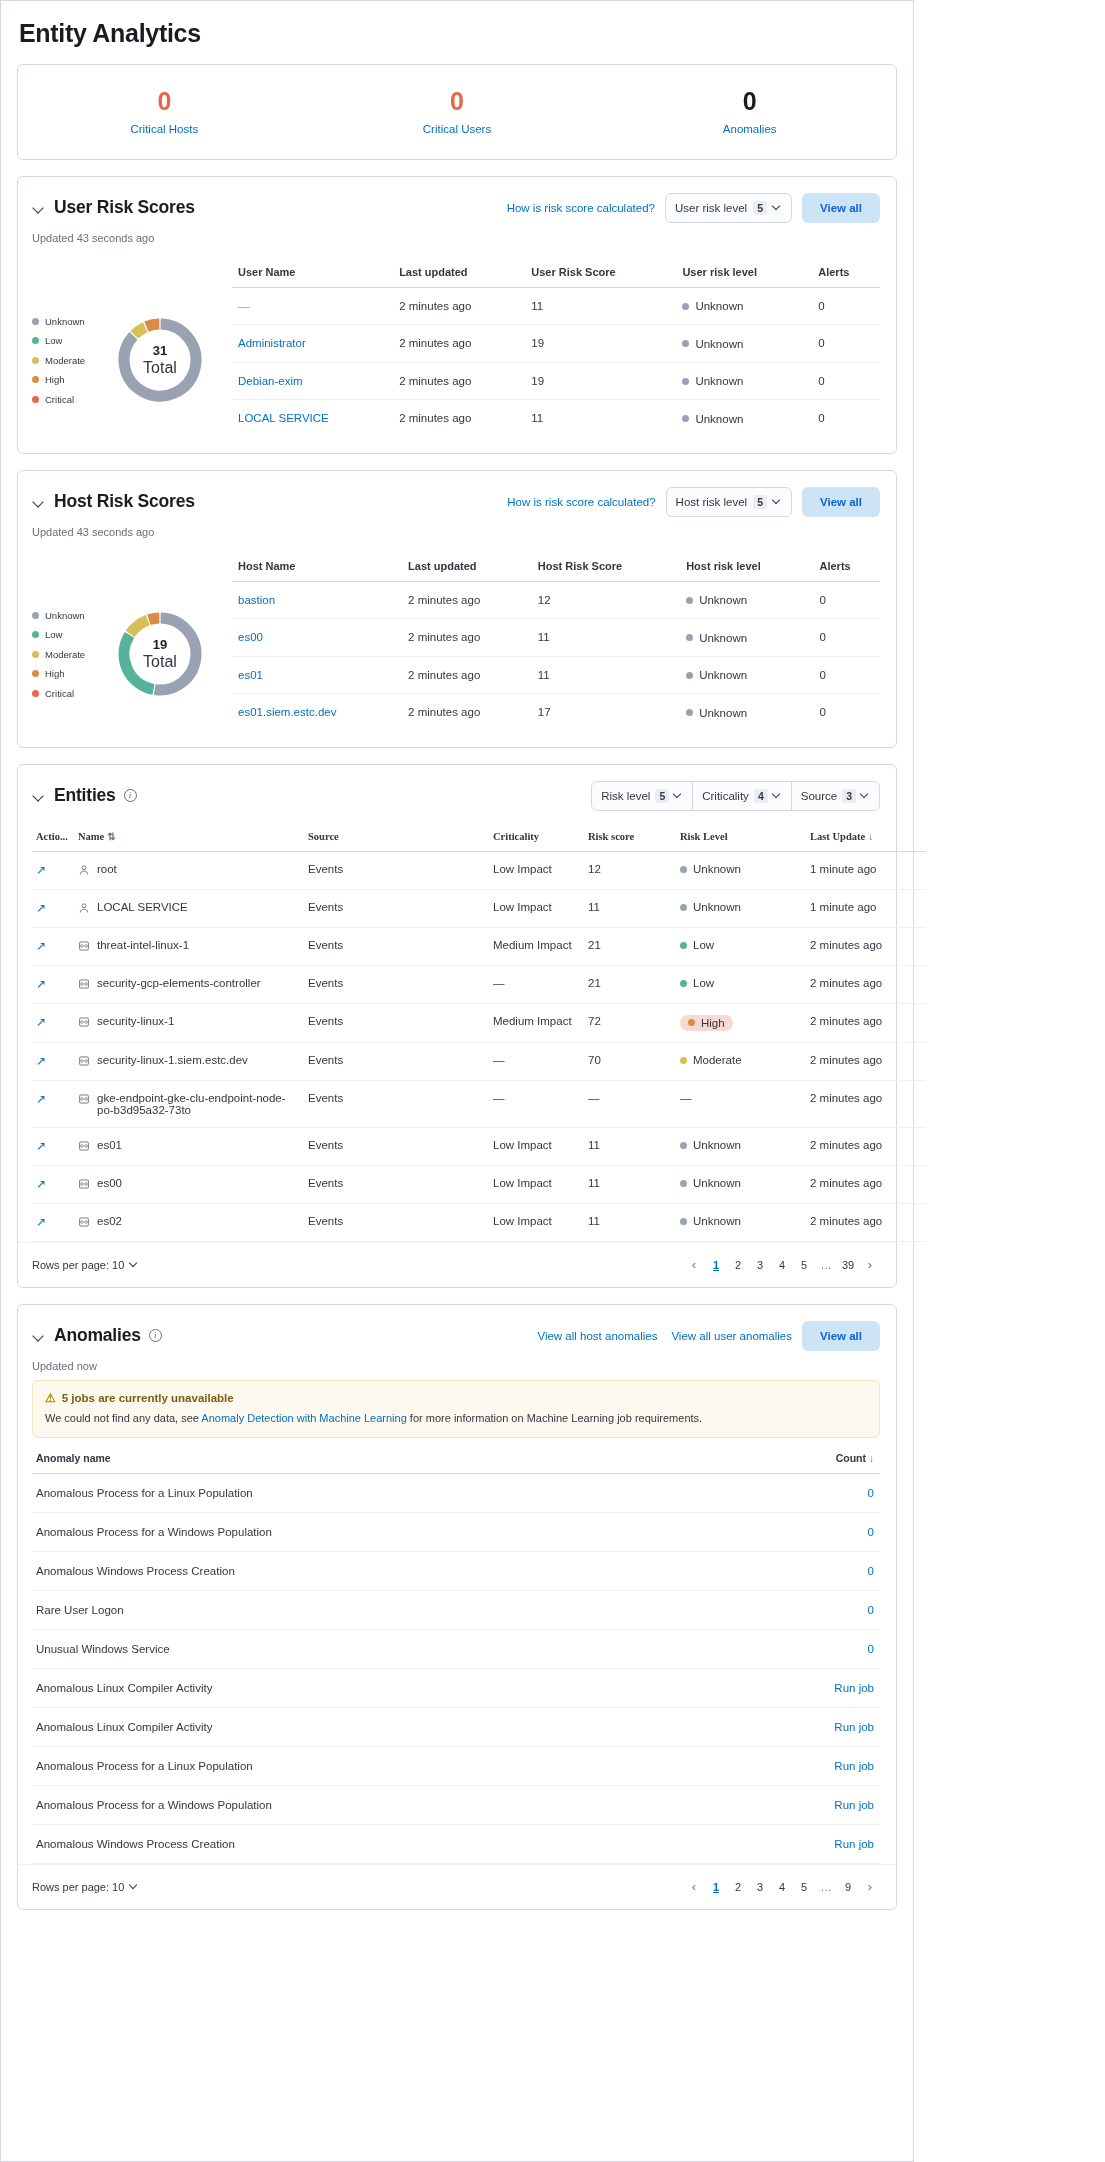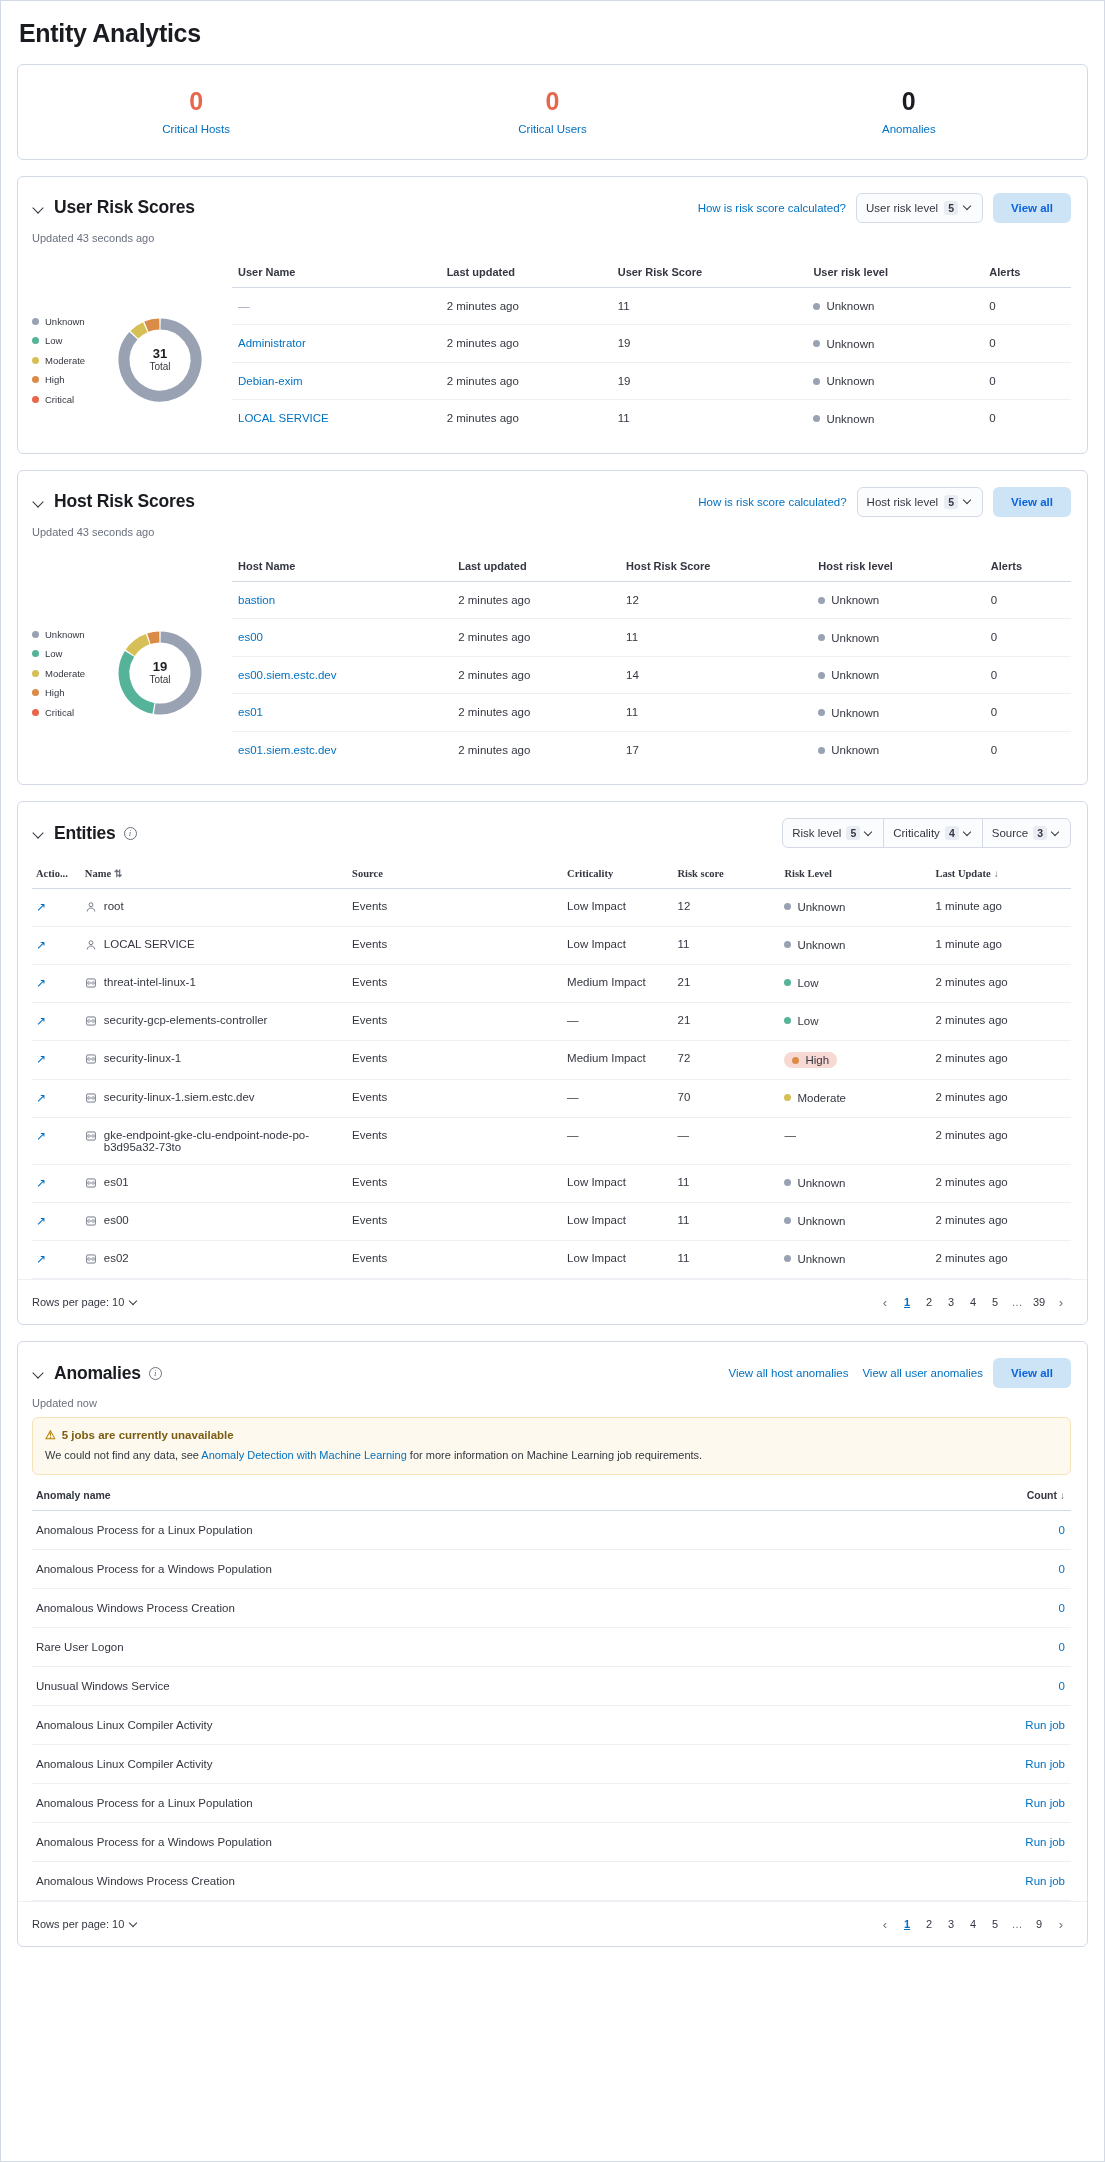--- a/index.html
+++ b/index.html
@@ -6,21 +6,21 @@
   html, body {
     width: 1105px;
     background: #ffffff;
     font-family: "Liberation Sans", sans-serif;
     color: #343741;
     -webkit-font-smoothing: antialiased;
   }
   body { padding: 0; }
 
   .page {
-    width: 1105px;
+    width: 914px;
     min-height: 2162px;
     background: #fff;
     border: 1px solid #d3dae6;
     padding: 0 16px 20px 16px;
   }
 
   
   .page-title {
     font-size: 25px;
     font-weight: 700;
@@ -200,21 +200,21 @@
   .legend-row { display: flex; align-items: center; gap: 6px; }
   .legend-dot { width: 7px; height: 7px; border-radius: 50%; flex: none; }
   .legend-label { font-size: 9.5px; color: #343741; }
   .donut-wrap { position: relative; width: 96px; height: 96px; }
   .donut-center {
     position: absolute; inset: 0;
     display: flex; flex-direction: column;
     align-items: center; justify-content: center;
   }
   .donut-total { font-size: 13px; font-weight: 700; color: #1a1c21; line-height: 1.1; }
-  .donut-sub { font-size: 10px; color: #343741; line-height: 1.2; }
+  .donut-sub { font-size: 16px; color: #343741; line-height: 1.2; }
 
   .table-col { flex: 1; min-width: 0; }
 
   table.rt { width: 100%; border-collapse: collapse; }
   table.rt th {
     font-size: 11px;
     font-weight: 700;
     color: #343741;
     text-align: left;
     padding: 0 6px 9px 6px;
@@ -539,30 +539,20 @@
                 <td><span class="lnk">es00</span></td>
                 <td>2 minutes ago</td>
                 <td>11</td>
                 <td><span class="risklvl">
                     <span class="dot" style="background: rgb(152, 162, 179);"></span>
                     <span>Unknown</span>
                   </span></td>
                 <td>0</td>
               </tr>
               <tr>
-                <td><span class="lnk">es00.siem.estc.dev</span></td>
-                <td>2 minutes ago</td>
-                <td>14</td>
-                <td><span class="risklvl">
-                    <span class="dot" style="background: rgb(152, 162, 179);"></span>
-                    <span>Unknown</span>
-                  </span></td>
-                <td>0</td>
-              </tr>
-              <tr>
                 <td><span class="lnk">es01</span></td>
                 <td>2 minutes ago</td>
                 <td>11</td>
                 <td><span class="risklvl">
                     <span class="dot" style="background: rgb(152, 162, 179);"></span>
                     <span>Unknown</span>
                   </span></td>
                 <td>0</td>
               </tr>
               <tr>

